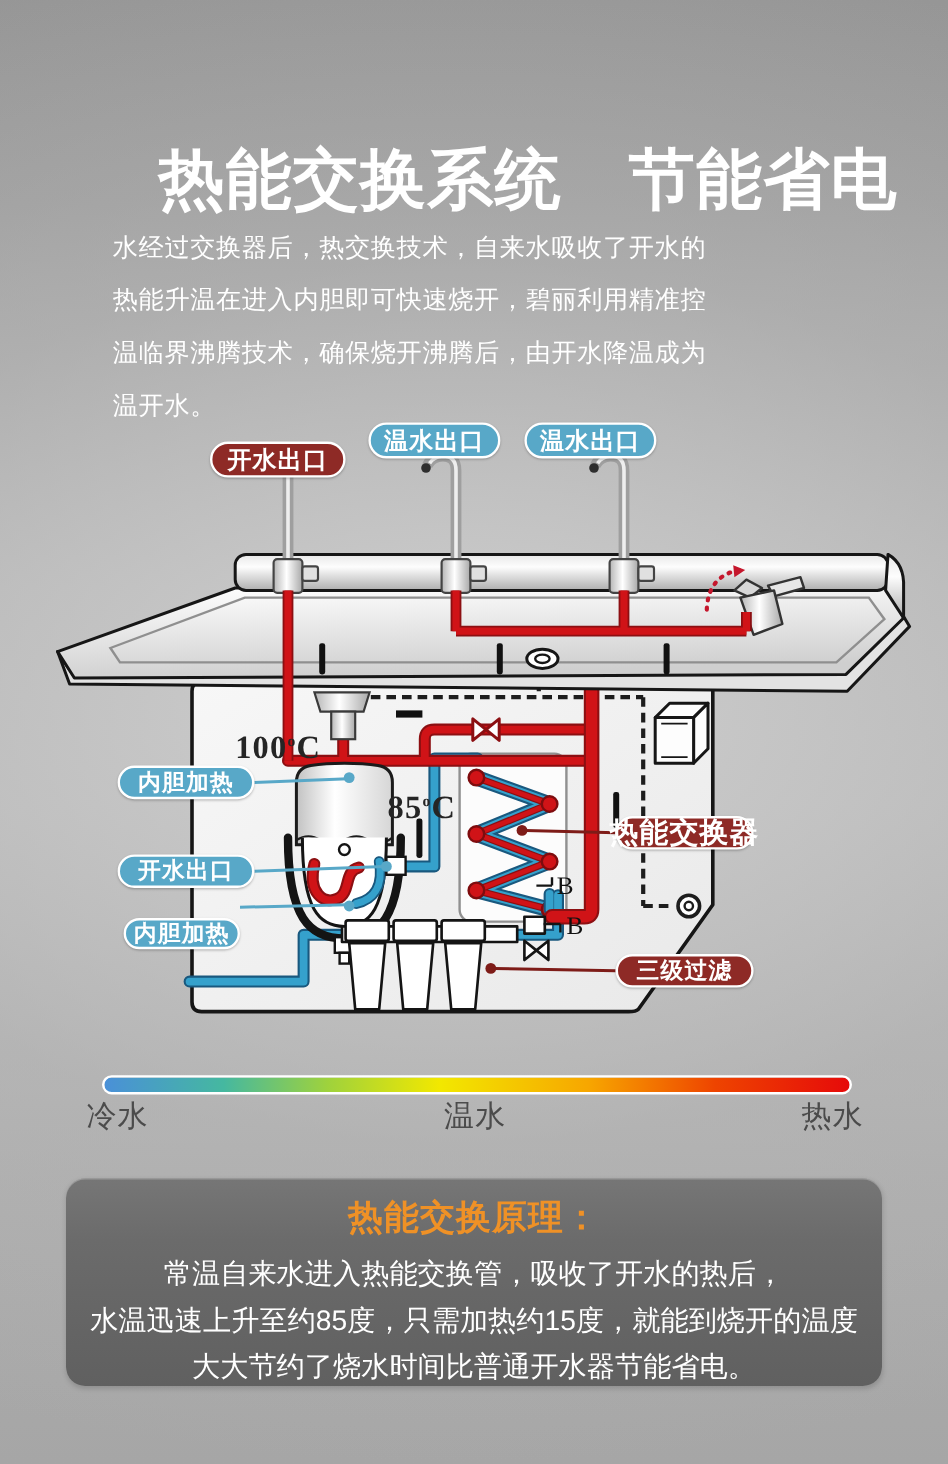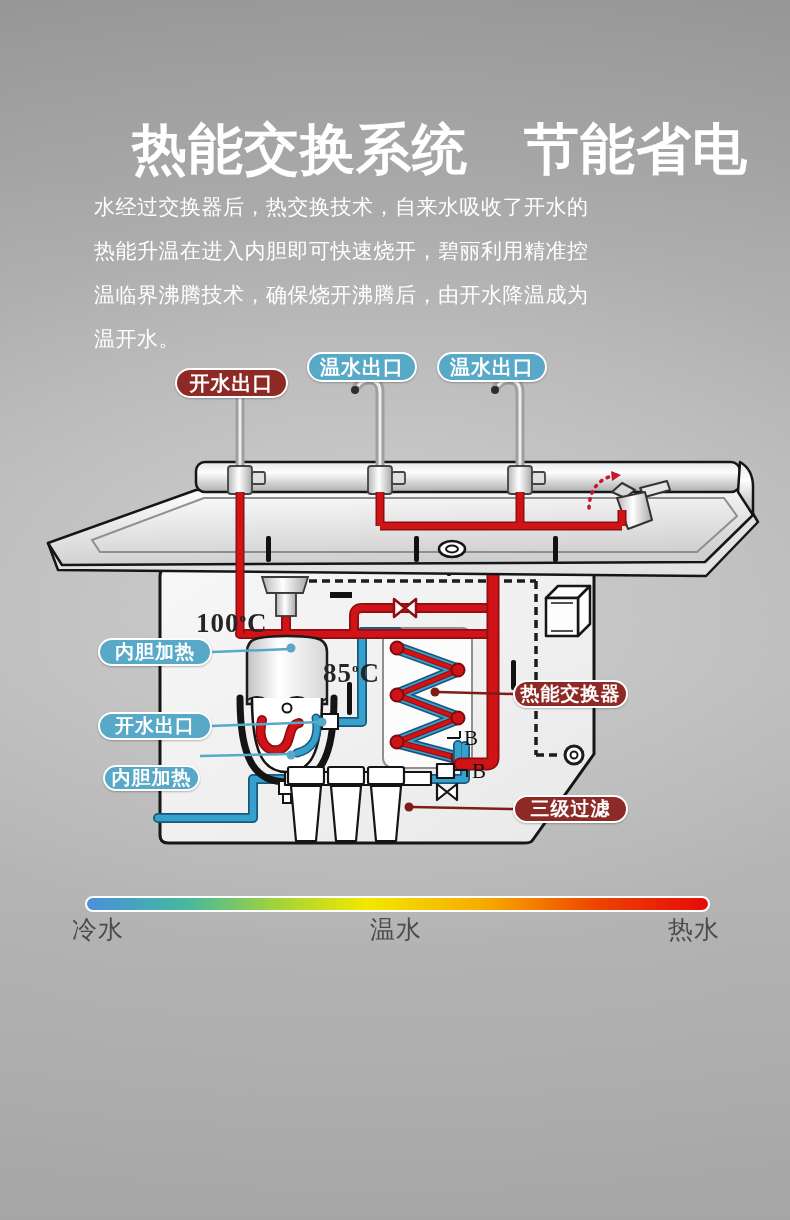--- a/index.html
+++ b/index.html
@@ -253,28 +253,36 @@
       </g>
     </svg>
 
     <div class="pill hot" style="left:175px;top:12px;width:113px;height:30px;font-size:20px;margin-top:16px;">开水出口</div>
     <div class="pill warm" style="left:307px;top:12px;width:110px;height:30px;font-size:20px;">温水出口</div>
     <div class="pill warm" style="left:437px;top:12px;width:110px;height:30px;font-size:20px;">温水出口</div>
 
     <div class="pill warm" style="left:98px;top:298px;width:114px;height:28px;font-size:19px;">内胆加热</div>
     <div class="pill warm" style="left:98px;top:372px;width:114px;height:28px;font-size:19px;">开水出口</div>
     <div class="pill warm" style="left:103px;top:403px;width:97px;height:26px;font-size:19px;margin-top:22px;">内胆加热</div>
-    <div class="pill hot" style="left:513px;top:340px;width:115px;height:28px;font-size:19px;">热能交换器</div>
+    <div class="pill hot" style="left:513px;top:340px;width:115px;height:28px;font-size:24px;">热能交换器</div>
     <div class="pill hot" style="left:513px;top:455px;width:115px;height:28px;font-size:19px;">三级过滤</div>
 
     <span class="temp" style="left:196px;top:268px;"><span>100</span><sup>o</sup><span>C</span></span>
     <span class="temp" style="left:323px;top:318px;"><span>85</span><sup>o</sup><span>C</span></span>
   </div>
 
   <div class="temp-bar"></div>
   <div class="temp-bar-labels">
     <span>冷水</span>
     <span>温水</span>
     <span>热水</span>
   </div>
 
+  <div class="principle">
+    <div class="principle-title">热能交换原理：</div>
+    <div class="principle-lines">
+      <div>常温自来水进入热能交换管，吸收了开水的热后，</div>
+      <div>水温迅速上升至约85度，只需加热约15度，就能到烧开的温度</div>
+      <div>大大节约了烧水时间比普通开水器节能省电。</div>
+    </div>
+  </div>
 
 </div>
 
 </body></html>

